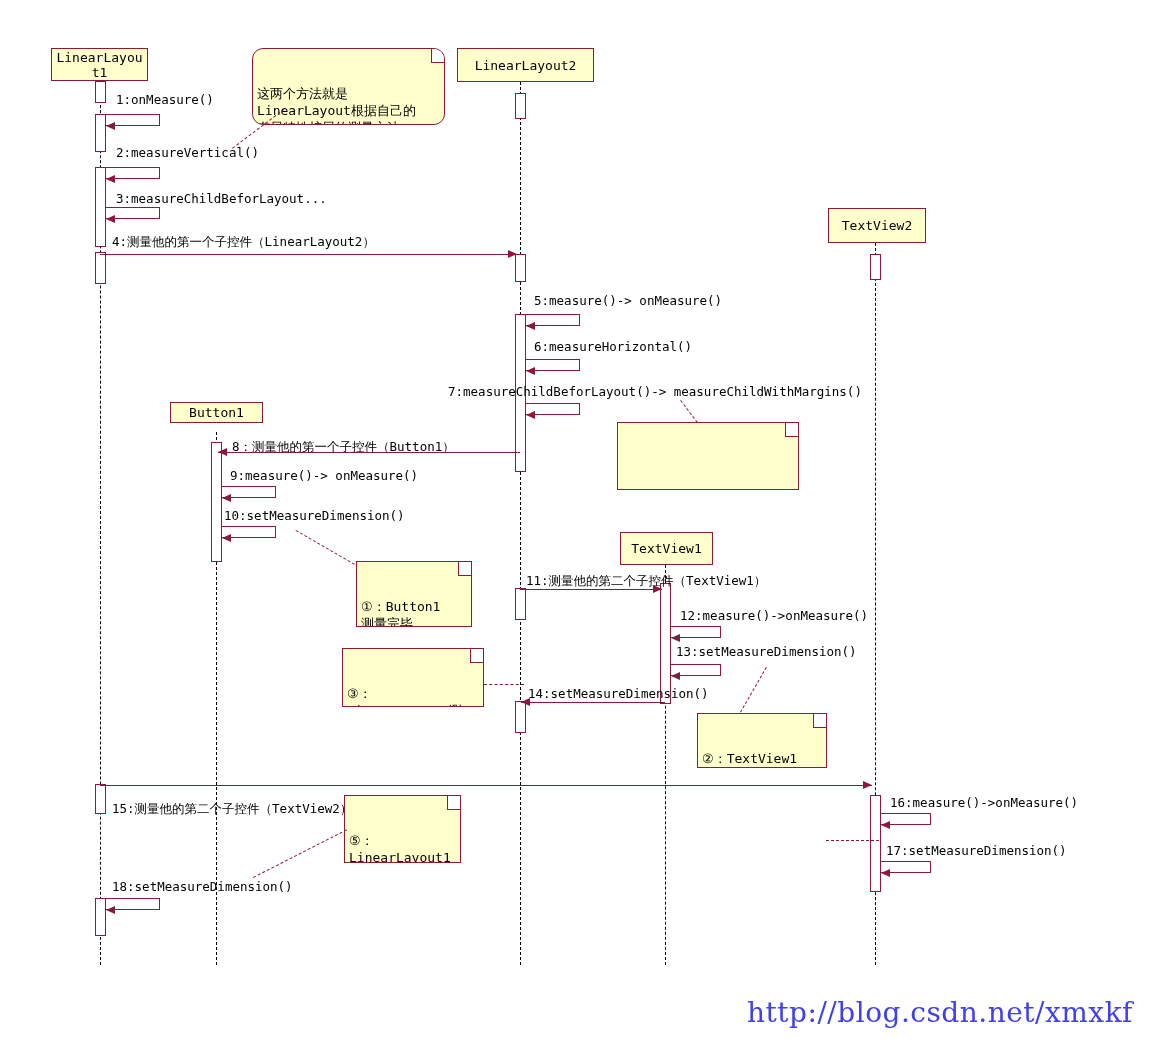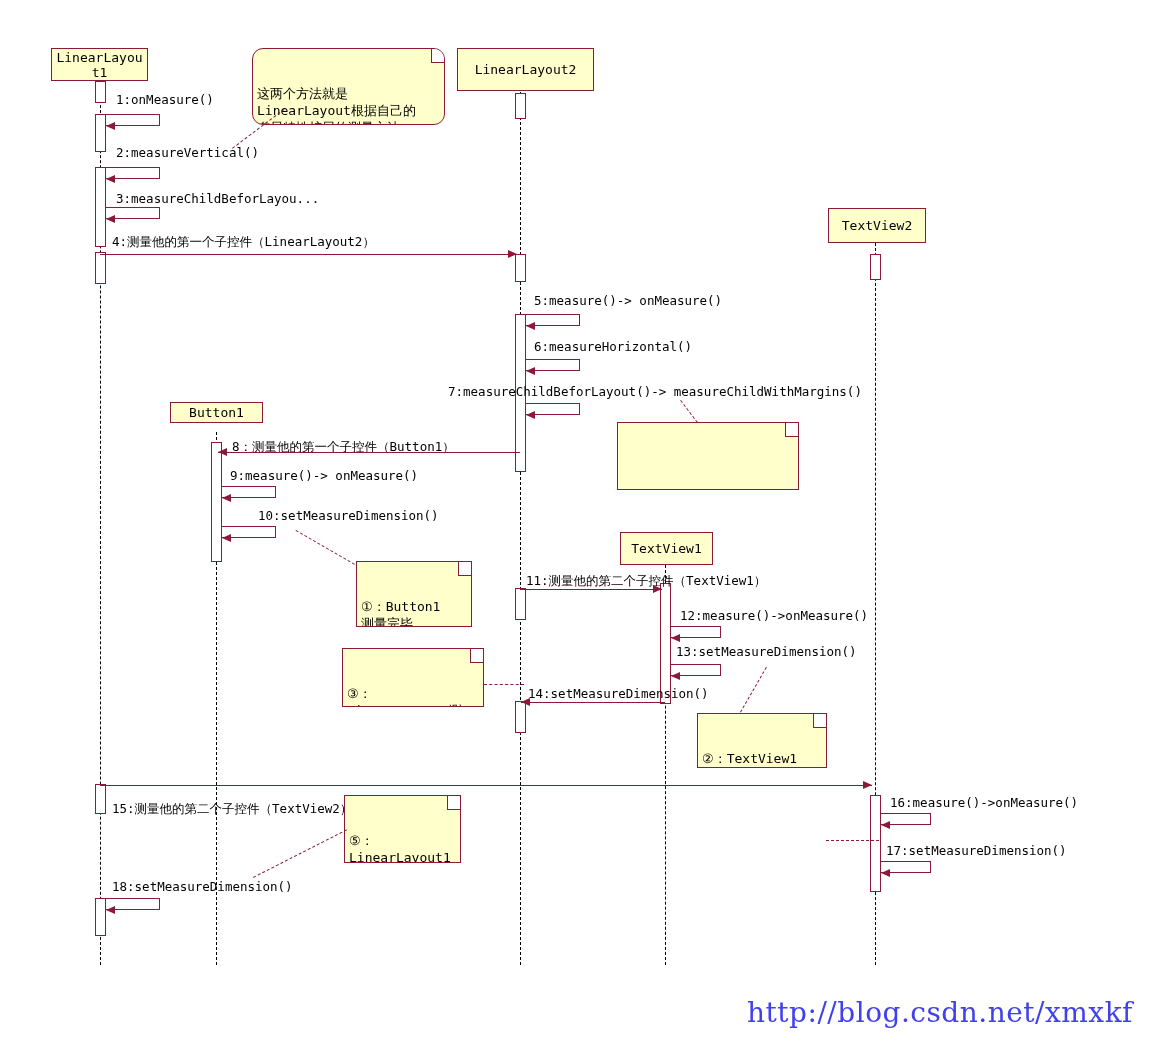--- a/index.html
+++ b/index.html
@@ -130,21 +130,21 @@
 
   <div class="lifeline" style="left:100px; top:80px; height:885px;"></div>
   <div class="lifeline" style="left:216px; top:432px; height:533px;"></div>
   <div class="lifeline" style="left:520px; top:82px; height:883px;"></div>
   <div class="lifeline" style="left:665px; top:565px; height:400px;"></div>
   <div class="lifeline" style="left:875px; top:243px; height:722px;"></div>
 
   <div class="participant" style="left:51px; top:48px; width:97px; height:33px;">LinearLayou
 t1</div>
 
-  <div class="participant" style="left:457px; top:48px; width:137px; height:43px;">LinearLayout2</div>
+  <div class="participant" style="left:457px; top:48px; width:137px; height:34px;">LinearLayout2</div>
 
   <div class="participant" style="left:828px; top:208px; width:98px; height:35px;">TextView2</div>
 
   <div class="participant" style="left:170px; top:402px; width:93px; height:21px;">Button1</div>
 
   <div class="participant" style="left:620px; top:532px; width:93px; height:33px;">TextView1</div>
 
   <div class="activation" style="left:95px; top:81px; width:11px; height:22px;"></div>
 
   <div class="activation" style="left:95px; top:114px; width:11px; height:38px;"></div>
@@ -176,21 +176,21 @@
   <div class="activation" style="left:660px; top:583px; width:11px; height:121px;"></div>
 
   <div class="msg-label" style="left:116px; top:93px;">1:onMeasure()</div>
   <div class="selfcall" style="left:106px; top:114px; width:54px; height:12px;"></div>
   <div class="arrowhead arrow-left" style="left:106px; top:122px;"></div>
 
   <div class="msg-label" style="left:116px; top:146px;">2:measureVertical()</div>
   <div class="selfcall" style="left:106px; top:167px; width:54px; height:12px;"></div>
   <div class="arrowhead arrow-left" style="left:106px; top:175px;"></div>
 
-  <div class="msg-label" style="left:116px; top:192px;">3:measureChildBeforLayou...</div>
+  <div class="msg-label" style="left:116px; top:192px;">3:measureChildBeforLayout...</div>
   <div class="selfcall" style="left:106px; top:207px; width:54px; height:12px;"></div>
   <div class="arrowhead arrow-left" style="left:106px; top:215px;"></div>
 
   <div class="msg-label" style="left:112px; top:235px;">4:测量他的第一个子控件（LinearLayout2）</div>
   <div class="msg-line" style="left:100px; top:254px; width:417px;"></div>
   <div class="arrowhead arrow-right" style="left:508px; top:250px;"></div>
 
   <div class="msg-label" style="left:534px; top:294px;">5:measure()-&gt; onMeasure()</div>
   <div class="selfcall" style="left:526px; top:314px; width:54px; height:12px;"></div>
   <div class="arrowhead arrow-left" style="left:526px; top:322px;"></div>
@@ -204,21 +204,21 @@
   <div class="arrowhead arrow-left" style="left:526px; top:411px;"></div>
 
   <div class="msg-label" style="left:232px; top:440px;">8：测量他的第一个子控件（Button1）</div>
   <div class="msg-line" style="left:218px; top:452px; width:302px;"></div>
   <div class="arrowhead arrow-left" style="left:218px; top:448px;"></div>
 
   <div class="msg-label" style="left:230px; top:469px;">9:measure()-&gt; onMeasure()</div>
   <div class="selfcall" style="left:222px; top:486px; width:54px; height:12px;"></div>
   <div class="arrowhead arrow-left" style="left:222px; top:494px;"></div>
 
-  <div class="msg-label" style="left:224px; top:509px;margin-left:34px;">10:setMeasureDimension()</div>
+  <div class="msg-label" style="left:224px; top:509px;">10:setMeasureDimension()</div>
   <div class="selfcall" style="left:222px; top:526px; width:54px; height:12px;"></div>
   <div class="arrowhead arrow-left" style="left:222px; top:534px;"></div>
 
   <div class="msg-label" style="left:526px; top:574px;">11:测量他的第二个子控件（TextView1）</div>
   <div class="msg-line" style="left:520px; top:589px; width:142px;"></div>
   <div class="arrowhead arrow-right" style="left:653px; top:585px;"></div>
 
   <div class="msg-label" style="left:680px; top:609px;">12:measure()-&gt;onMeasure()</div>
   <div class="selfcall" style="left:671px; top:626px; width:50px; height:12px;"></div>
   <div class="arrowhead arrow-left" style="left:671px; top:634px;"></div>

